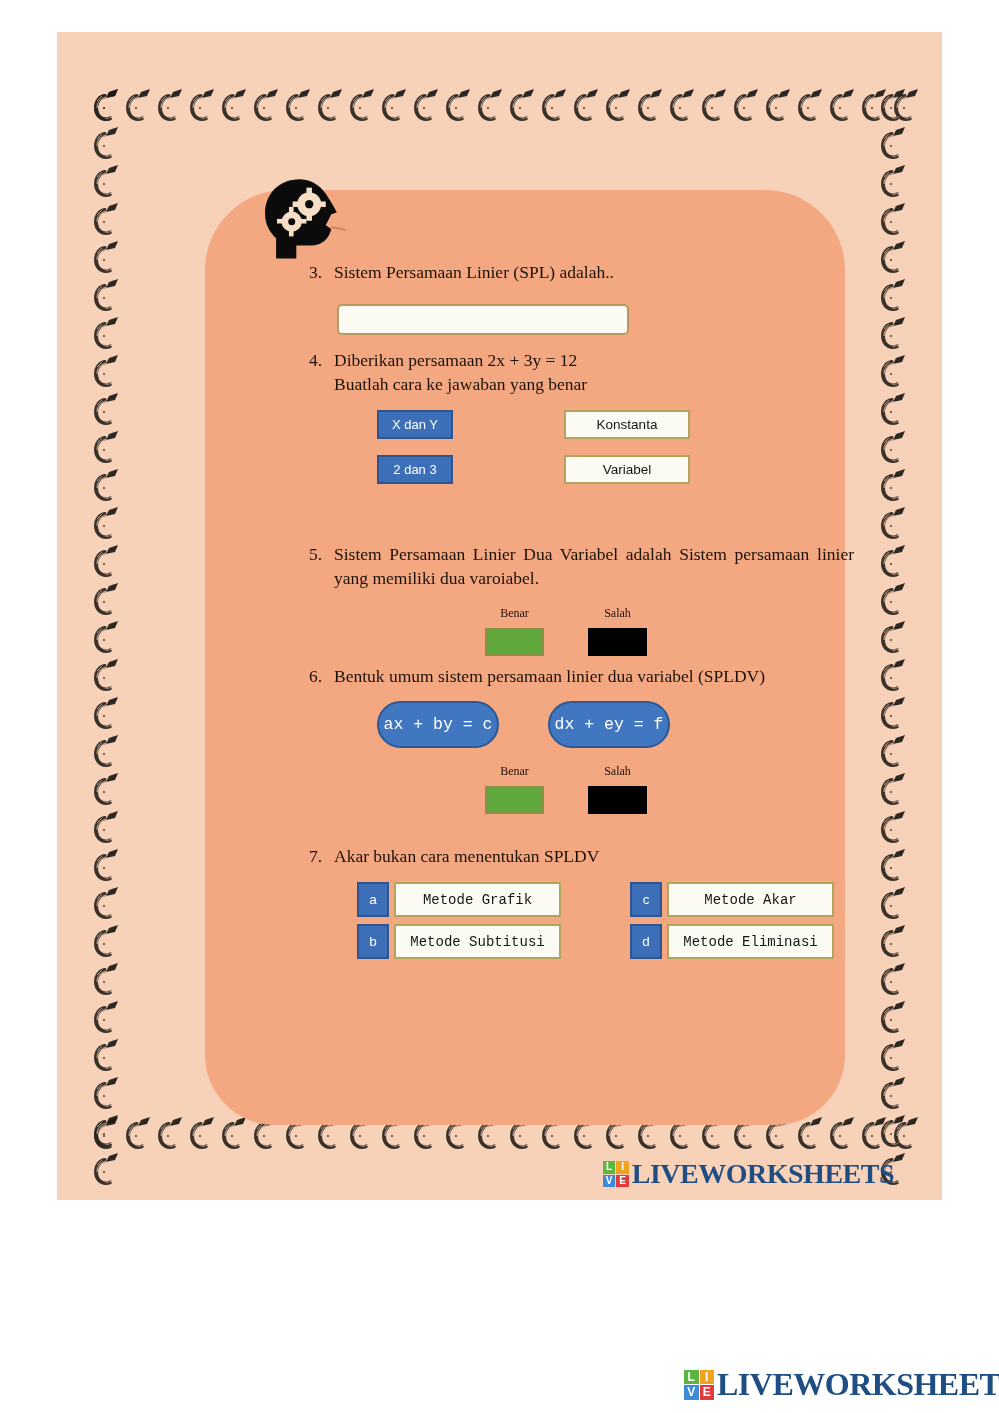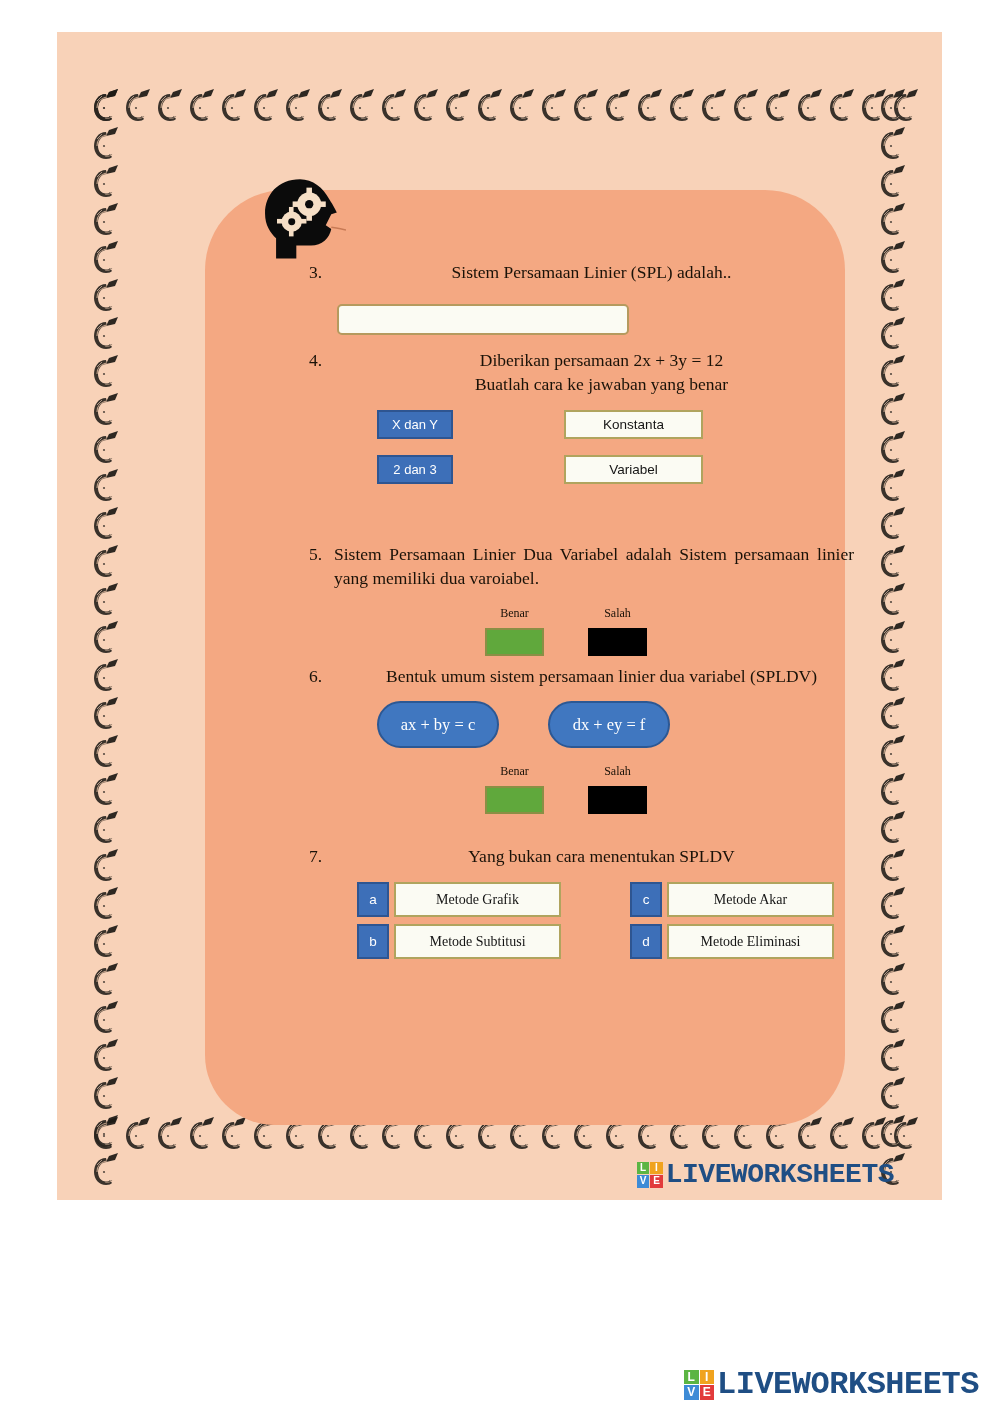--- a/index.html
+++ b/index.html
@@ -75,21 +75,21 @@
     color: #1a1208;
   }
   .q-head {
     display: flex;
     align-items: flex-start;
     gap: 9px;
     font-size: 17.5px;
     line-height: 1.38;
   }
   .q-num { width: 16px; flex: 0 0 auto; }
-  .q-text { flex: 1 1 auto; text-align: center; }
+  .q-text { flex: 1 1 auto; }
   .q-text.justify { text-align: justify; }
 
   
   .answer-input {
     display: block;
     width: 292px;
     height: 31px;
     margin-top: 20px;
     margin-left: 28px;
     background: #FBFBF3;
@@ -123,21 +123,21 @@
     box-sizing: border-box;
     color: #ffffff;
     font-family: "Liberation Sans", sans-serif;
     font-size: 13px;
     display: flex;
     align-items: center;
     justify-content: center;
     flex: 0 0 auto;
   }
   .chip-white {
-    width: 139px;
+    width: 126px;
     height: 29px;
     background: #FBFBF3;
     border: 2px solid #B0A45E;
     box-sizing: border-box;
     color: #151515;
     font-family: "Liberation Sans", sans-serif;
     font-size: 13.5px;
     display: flex;
     align-items: center;
     justify-content: center;
@@ -162,20 +162,21 @@
   .tf-box { width: 59px; height: 28px; box-sizing: border-box; }
   .tf-box.green { background: #60A83C; border: 2px solid #8A8F45; }
   .tf-box.black { background: #000000; border: 2px solid #000000; }
 
   
   .pills {
     margin-top: 13px;
     margin-left: 68px;
     display: flex;
     gap: 49px;
+    font-family: Liberation Mono, monospace;
   }
   .pill {
     width: 122px;
     height: 47px;
     background: #4077C0;
     border: 2px solid #2C5894;
     border-radius: 25px;
     box-sizing: border-box;
     color: #ffffff;
     font-size: 16.5px;
@@ -208,21 +209,21 @@
     justify-content: center;
     flex: 0 0 auto;
   }
   .mc-val {
     width: 167px;
     height: 35px;
     background: #FBFBF3;
     border: 2px solid #B0A45E;
     box-sizing: border-box;
     color: #151515;
-    font-family: Liberation Serif, serif;
+    font-family: Liberation Mono, monospace;
     font-size: 14px;
     display: flex;
     align-items: center;
     justify-content: center;
     flex: 0 0 auto;
   }
 
   
   .lw-logo {
     display: flex;
@@ -238,21 +239,21 @@
   .lw-cell {
     display: flex;
     align-items: center;
     justify-content: center;
     color: #ffffff;
     font-family: "Liberation Sans", sans-serif;
     font-weight: bold;
     line-height: 1;
   }
   .lw-word {
-    font-family: Liberation Mono, monospace;
+    font-family: Liberation Serif, serif;
     font-weight: bold;
     color: #1F4E84;
     letter-spacing: -0.5px;
   }
 
   .lw-logo.inner {
     position: absolute;
     right: 48px;
     bottom: 10px;
   }
@@ -1367,21 +1368,21 @@
       <div class="tf-item">
         <span class="tf-label">Salah</span>
         <span class="tf-box black"></span>
       </div>
     </div>
   </div>
 
   <div class="q" style="left:252px; top:812px; width:560px;">
     <div class="q-head">
       <span class="q-num">7.</span>
-      <span class="q-text">Yang bukan cara menentukan SPLDV</span>
+      <span class="q-text">Akar bukan cara menentukan SPLDV</span>
     </div>
     <div class="mc">
       <div class="mc-opt">
         <span class="mc-key">a</span>
         <span class="mc-val">Metode Grafik</span>
       </div>
       <div class="mc-opt">
         <span class="mc-key">c</span>
         <span class="mc-val">Metode Akar</span>
       </div>

